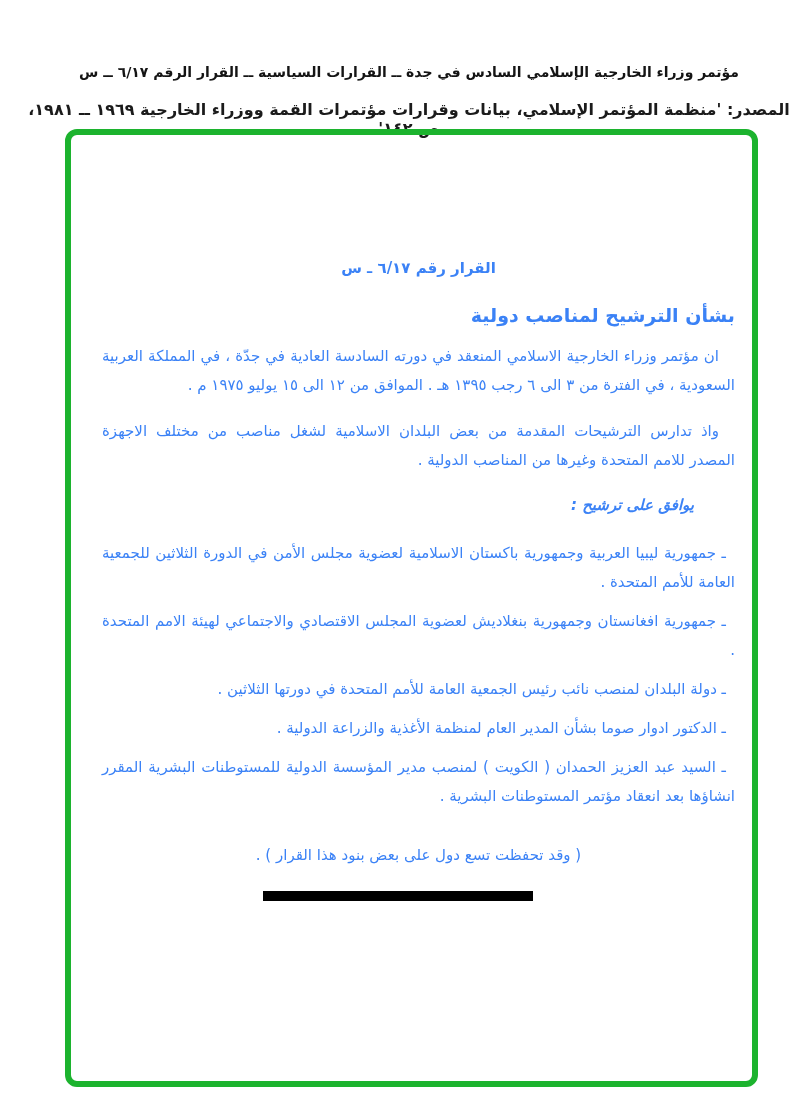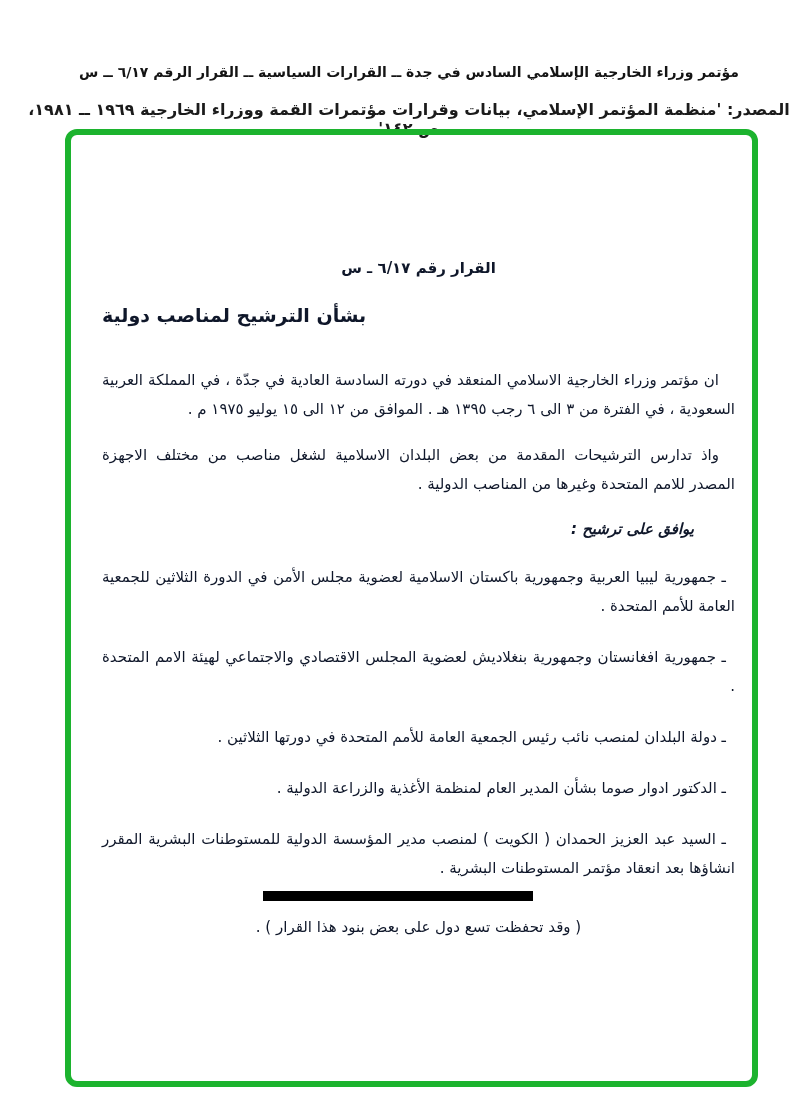--- a/index.html
+++ b/index.html
@@ -46,50 +46,50 @@
   }
   
   .content {
     position: absolute;
     top: 112px;
     right: 7px;
     left: 21px;
     direction: rtl;
     font-size: 15px;
     line-height: 29px;
-    color: #0f172a;
+    color: #3b82f6;
   }
   .res-no {
     text-align: center;
     font-weight: bold;
     font-size: 15px;
     line-height: 22px;
   }
   .res-title {
-    text-align: left;
+    text-align: right;
     font-weight: bold;
     font-size: 19px;
     line-height: 26px;
     margin-top: 13px;
   }
   p.para {
-    margin-top: 28px;
+    margin-top: 4px;
     text-align: justify;
     text-indent: 16px;
   }
   p.para + p.para { margin-top: 7px; }
   p.approve {
     margin-top: 6px;
     font-weight: bold;
     text-align: right;
     padding-right: 46px;
     font-style: italic;
   }
   p.item {
-    margin-top: 12px;
+    margin-top: 0;
     text-align: justify;
     text-indent: 9px;
   }
   p.item.first { margin-top: 9px; }
   p.note {
     margin-top: 20px;
     text-align: center;
   }
   
   .divider {

